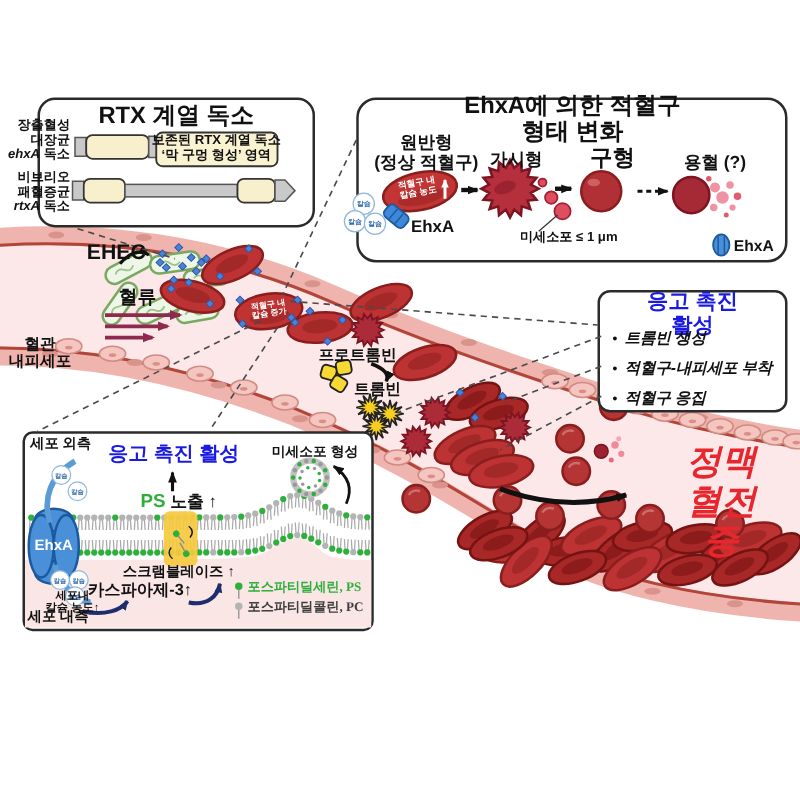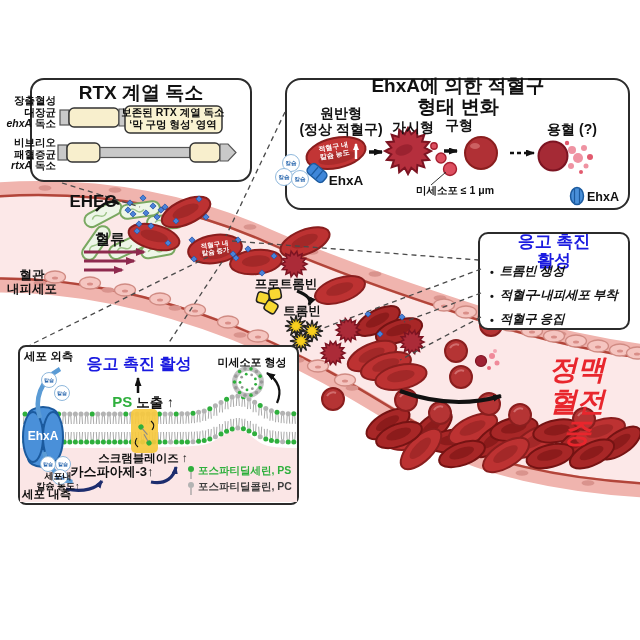--- a/index.html
+++ b/index.html
@@ -4,21 +4,21 @@
 <style>
   html,body{margin:0;padding:0;background:#fff;}
   #canvas{position:relative;width:640px;height:640px;background:#fff;overflow:hidden;
           font-family:"Liberation Sans",sans-serif;color:#111;}
   svg.layer{position:absolute;left:0;top:0;width:640px;height:640px;}
   #bg{z-index:1;} .panel{z-index:2;} #fg{z-index:3;pointer-events:none;}
   .panel{position:absolute;background:#fff;border:2.5px solid #2b2b2b;border-radius:12px;box-sizing:border-box;}
   .lbl{position:absolute;z-index:4;transform:translate(-50%,-50%);text-align:center;
        font-weight:bold;white-space:pre-line;line-height:1.13;}
   .lbl-l{position:absolute;z-index:4;transform:translate(0,-50%);text-align:left;
-       font-weight:bold;white-space:pre-line;line-height:1.13;}
+       font-weight:bold;white-space:pre-line;line-height:1.13;font-family:Liberation Serif, serif;}
   .chip{position:absolute;z-index:4;border-radius:50%;background:#fff;border:1.5px solid #8fb8dc;
         color:#2f6bb0;font-weight:bold;display:flex;align-items:center;justify-content:center;
         transform:translate(-50%,-50%);}
   .it{font-style:italic;}
   .bullet{position:absolute;z-index:4;display:flex;align-items:center;gap:6px;
           font-style:italic;font-weight:bold;font-size:12.5px;letter-spacing:-0.2px;transform:translate(0,-50%);}
   .bullet .dot{font-style:normal;font-size:11px;}
   .toxin-label{position:absolute;z-index:4;font-weight:bold;font-size:10.5px;line-height:11.5px;
           text-align:right;width:54px;}
 </style>
@@ -715,21 +715,21 @@
   <div>대장균</div>
   <div><span class="it">ehxA</span><span> 독소</span></div>
 </div>
 <div class="lbl" style="left:173px;top:119px;font-size:10.5px;">보존된 RTX 계열 독소
 ‘막 구멍 형성’ 영역</div>
 
 <div class="lbl" style="left:458px;top:96px;font-size:19px;">EhxA에 의한 적혈구 형태 변화</div>
 <div class="lbl" style="left:341px;top:122px;font-size:14px;">원반형
 (정상 적혈구)</div>
 <div class="lbl" style="left:413px;top:128px;font-size:14px;">가시형</div>
-<div class="lbl" style="left:459px;top:126px;font-size:14px;">구형</div>
+<div class="lbl" style="left:490px;top:126px;font-size:18px;">구형</div>
 <div class="lbl" style="left:572px;top:130px;font-size:14px;">용혈 (?)</div>
 <div class="lbl" style="left:334px;top:151px;font-size:7px;color:#fff;transform:translate(-50%,-50%) rotate(-10deg);">적혈구 내
 칼슘 농도</div>
 <div class="lbl" style="left:346px;top:181px;font-size:13.5px;">EhxA</div>
 <div class="chip" style="left:291px;top:163px;width:16px;height:16px;font-size:5.5px;">
       <span>칼슘</span>
     </div>
 <div class="chip" style="left:284px;top:177px;width:16px;height:16px;font-size:5.5px;">
       <span>칼슘</span>
     </div>

